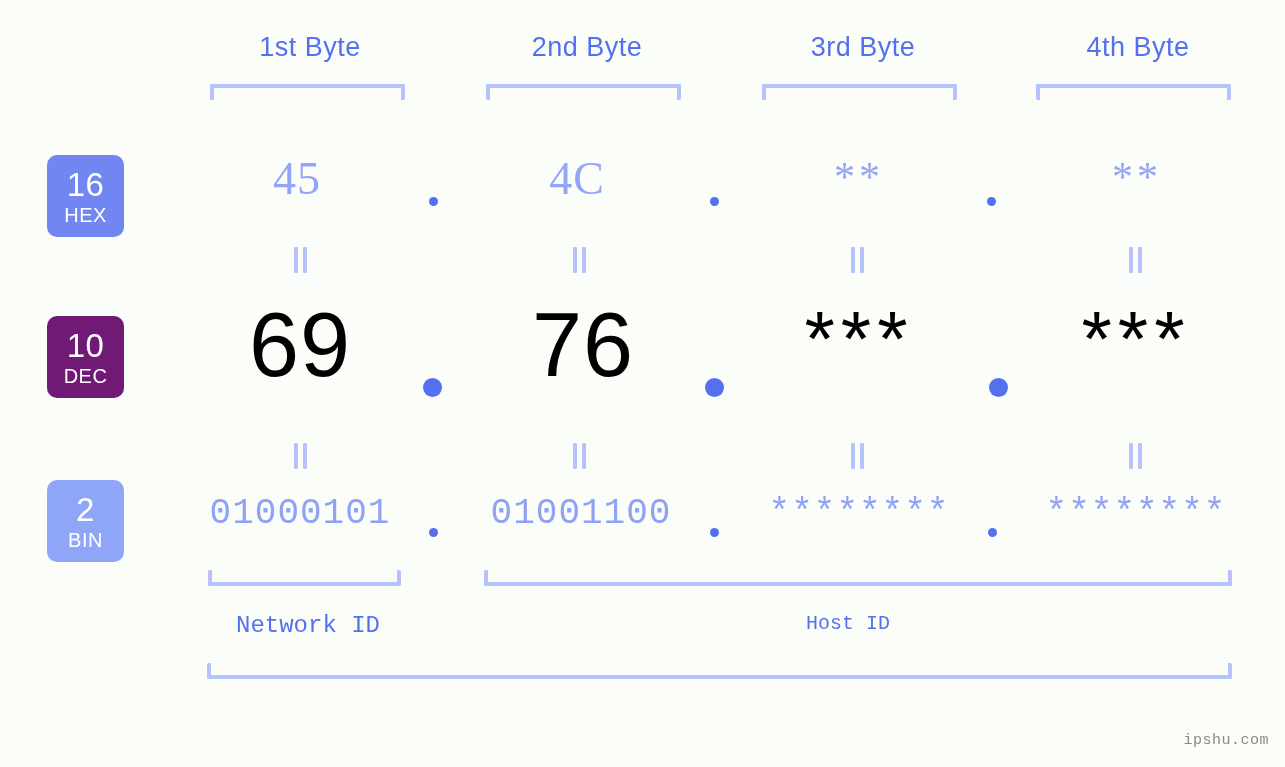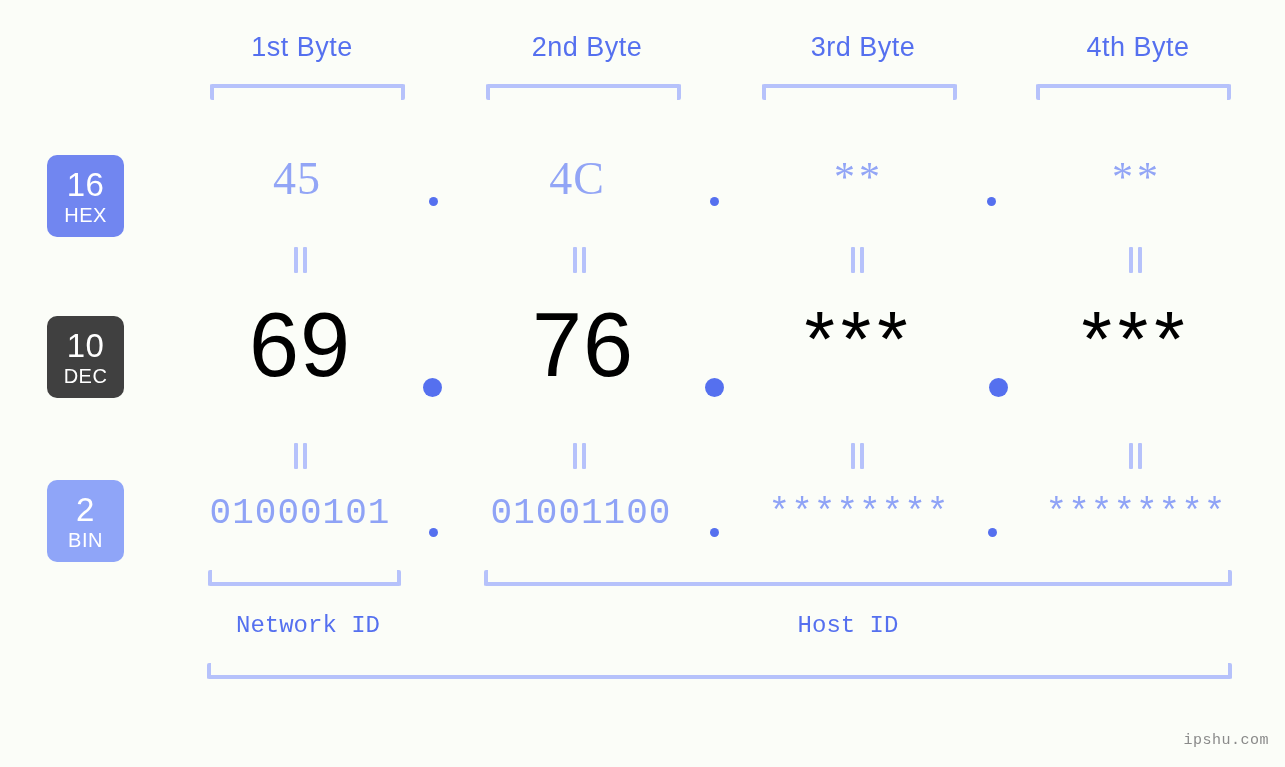--- a/index.html
+++ b/index.html
@@ -70,21 +70,21 @@
     font-weight: 400;
     letter-spacing: 0.5px;
   }
   .badge .unit {
     font-size: 20px;
     font-weight: 400;
     margin-top: 4px;
     letter-spacing: 0.5px;
   }
   #badge-hex { top: 155px; background: #7186f0; }
-  #badge-dec { top: 316px; background: #404040; }
+  #badge-dec { top: 316px; background: #701a75; }
   #badge-bin { top: 480px; background: #8fa5f8; }
 
   
   .cell {
     position: absolute;
     text-align: center;
     white-space: nowrap;
     line-height: 1;
   }
 
@@ -147,41 +147,41 @@
 
   
   .section-label {
     position: absolute;
     text-align: center;
     white-space: nowrap;
     font-family: "Liberation Mono", monospace;
     color: #5570ef;
   }
   #label-network-id { top: 612px; left: 175px;  width: 266px; font-size: 24px; }
-  #label-host-id    { top: 612px; left: 608px;  width: 480px; font-size: 24px; }
+  #label-host-id    { top: 612px; left: 608px;  width: 480px; font-size: 20px; }
   #label-class      { top: 694px; left: 430px;  width: 604px; font-size: 32px; letter-spacing: 2px; }
 
   
   #watermark {
     position: absolute;
     right: 16px;
     bottom: 18px;
     font-family: "Liberation Mono", monospace;
     font-size: 15px;
     color: #8a8a8a;
     letter-spacing: 0.5px;
     margin-top: 48px;
   }
 </style>
 </head>
 <body>
 
 <div id="stage">
 
-  <div class="byte-label" style="left:172px">1st Byte</div>
+  <div class="byte-label" style="left:180px">1st Byte</div>
   <div class="byte-label" style="left:457px">2nd Byte</div>
   <div class="byte-label" style="left:733px">3rd Byte</div>
   <div class="byte-label" style="left:1008px">4th Byte</div>
 
   <div class="bracket bracket-down" style="left:210px;  top:84px; width:195px;"></div>
   <div class="bracket bracket-down" style="left:486px;  top:84px; width:195px;"></div>
   <div class="bracket bracket-down" style="left:762px;  top:84px; width:195px;"></div>
   <div class="bracket bracket-down" style="left:1036px; top:84px; width:195px;"></div>
 
   <div class="badge" id="badge-hex">

